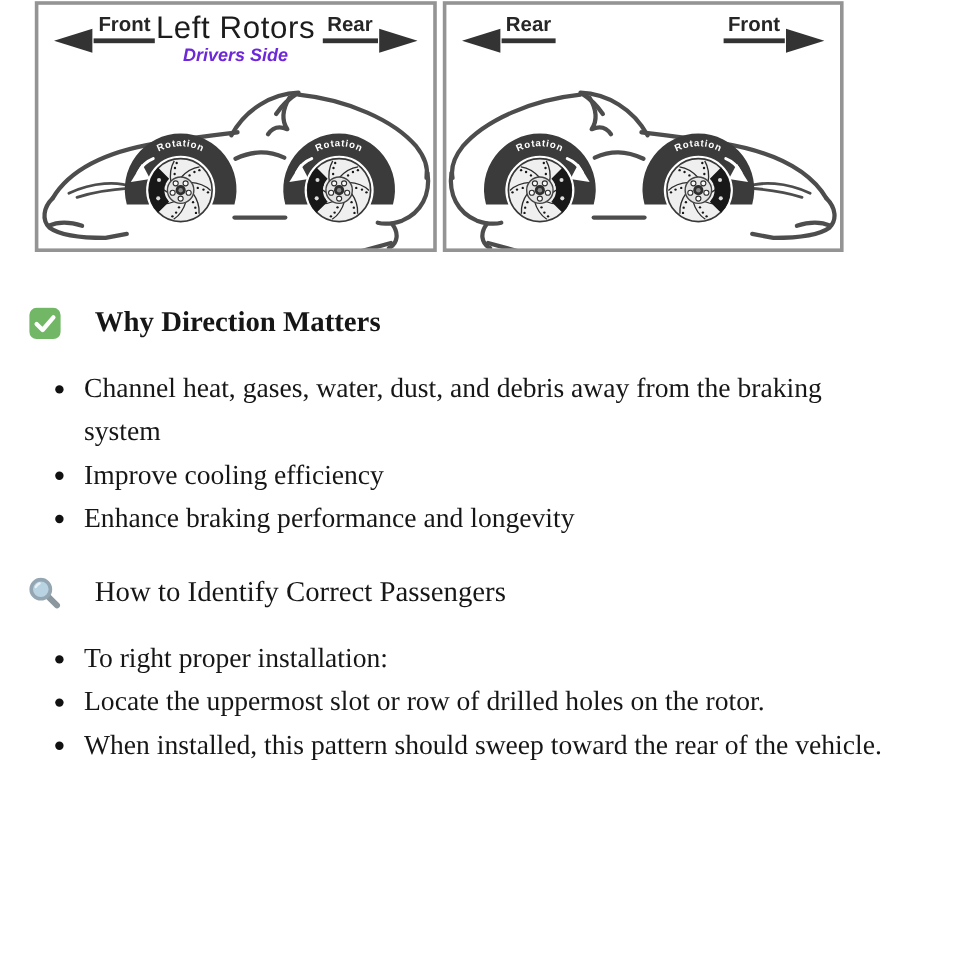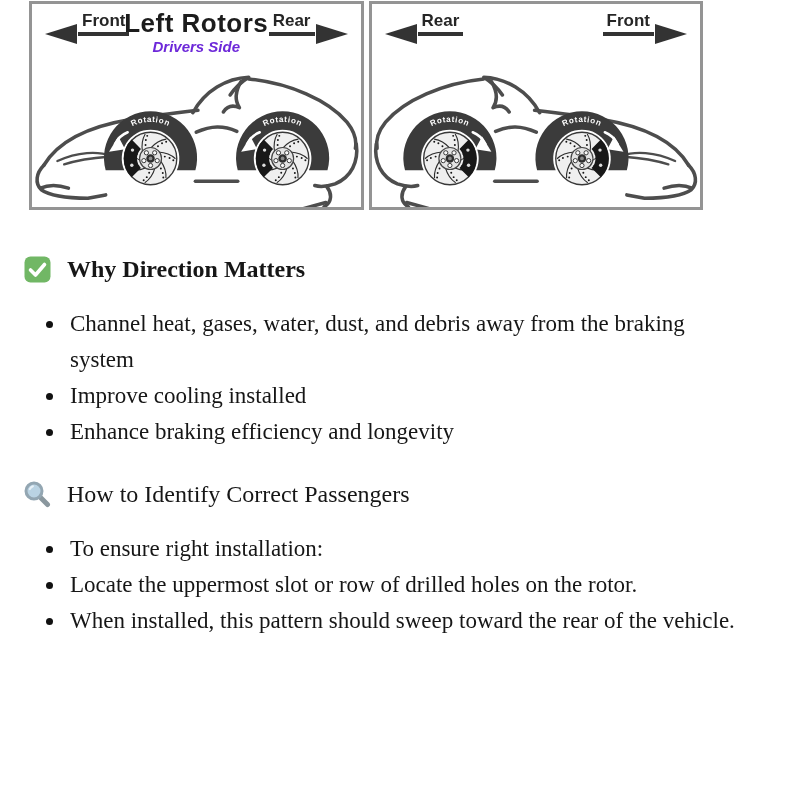--- a/index.html
+++ b/index.html
@@ -2,35 +2,35 @@
 <html><head>
 <meta charset="utf-8">
 <style>
   html,body{margin:0;padding:0;background:#fff;}
   body{width:800px;font-family:"Liberation Serif",serif;color:#161616;}
   
   .diagram{display:flex;gap:5px;width:676px;box-sizing:border-box;padding:1px;margin-left:28px;}
   .panel{flex:1;border:3px solid #949494;background:#fff;position:relative;height:209px;box-sizing:border-box;overflow:hidden;}
   .panel-header{position:relative;height:42px;padding:7px 14px 0 14px;font-family:"Liberation Sans",sans-serif;}
   .titleblock{position:absolute;left:0;right:0;top:6px;text-align:center;line-height:1;}
-  .panel-title{font-size:26px;font-weight:bold;color:#1c1c1c;letter-spacing:0.5px;}
+  .panel-title{font-size:26px;font-weight:normal;color:#1c1c1c;letter-spacing:0.5px;}
   .panel-sub{font-size:15px;font-weight:bold;font-style:italic;color:#6d28d9;margin-top:3px;}
   .arrow-label{position:absolute;top:8px;font-size:17px;font-weight:bold;color:#262626;
     border-bottom:4px solid #333;padding:0 4px 1px 4px;line-height:1.1;}
   .al-left{left:46px;}
   .al-right{right:46px;}
   .head-arrow{position:absolute;bottom:-13px;width:34px;height:22px;}
   .al-left .head-arrow{left:-33px;}
   .al-right .head-arrow{right:-33px;}
   .car-box{position:absolute;left:0;right:0;top:40px;height:168px;}
   .car-box svg{display:block;width:100%;height:100%;}
   
   .article{padding:16px 26px 26px 24px;}
   .intro{font-size:23px;line-height:37px;max-width:714px;margin:10px 0 26px 0;}
-  .sec-head{display:flex;align-items:center;gap:16px;margin:28px 0 22px 0;}
+  .sec-head{display:flex;align-items:center;gap:28px;margin:28px 0 22px 0;}
   .sec-head .htext{font-size:24px;line-height:1.2;}
   .bold-h .htext{font-weight:bold;}
   .emoji{width:27px;height:27px;flex:0 0 auto;}
   .lead{font-size:23px;line-height:36px;margin:0 0 8px 0;}
   ul.bullets{margin:6px 0 30px 0;padding-left:42px;}
   ul.bullets li{font-size:23px;line-height:36px;max-width:672px;padding-left:4px;}
   ul.bullets li::marker{color:#111;}
 </style>
 </head>
 <body>
@@ -310,32 +310,32 @@
     <svg class="emoji" viewBox="0 0 27 27">
       <rect x="0.5" y="0.5" width="26" height="26" rx="6" fill="#71b765"></rect>
       <path d="M6.5 14 L11.5 19 L20.5 8.5" fill="none" stroke="#fff" stroke-width="3.6" stroke-linecap="round" stroke-linejoin="round"></path>
     </svg>
     <span class="htext">Why Direction Matters</span>
   </div>
 
 
   <ul class="bullets">
       <li>Channel heat, gases, water, dust, and debris away from the braking system</li>
-      <li>Improve cooling installed</li>
-      <li>Enhance braking efficiency and longevity</li>
+      <li>Improve cooling efficiency</li>
+      <li>Enhance braking performance and longevity</li>
     </ul>
 
   <div class="sec-head">
     <svg class="emoji" viewBox="0 0 27 27">
       <line x1="15.5" y1="15.5" x2="23.5" y2="23.5" stroke="#8a979e" stroke-width="5" stroke-linecap="round"></line>
       <circle cx="10" cy="10" r="8" fill="#bad3e3" stroke="#93a6b2" stroke-width="3"></circle>
       <path d="M5.8 8.2 A5.5 5.5 0 0 1 9 5.2" fill="none" stroke="#e8f1f7" stroke-width="2" stroke-linecap="round"></path>
     </svg>
     <span class="htext">How to Identify Correct Passengers</span>
   </div>
 
   <ul class="bullets">
-      <li>To ensure right installation:</li>
+      <li>To right proper installation:</li>
       <li>Locate the uppermost slot or row of drilled holes on the rotor.</li>
       <li>When installed, this pattern should sweep toward the rear of the vehicle.</li>
     </ul>
 
 </div>
 
 </body></html>

